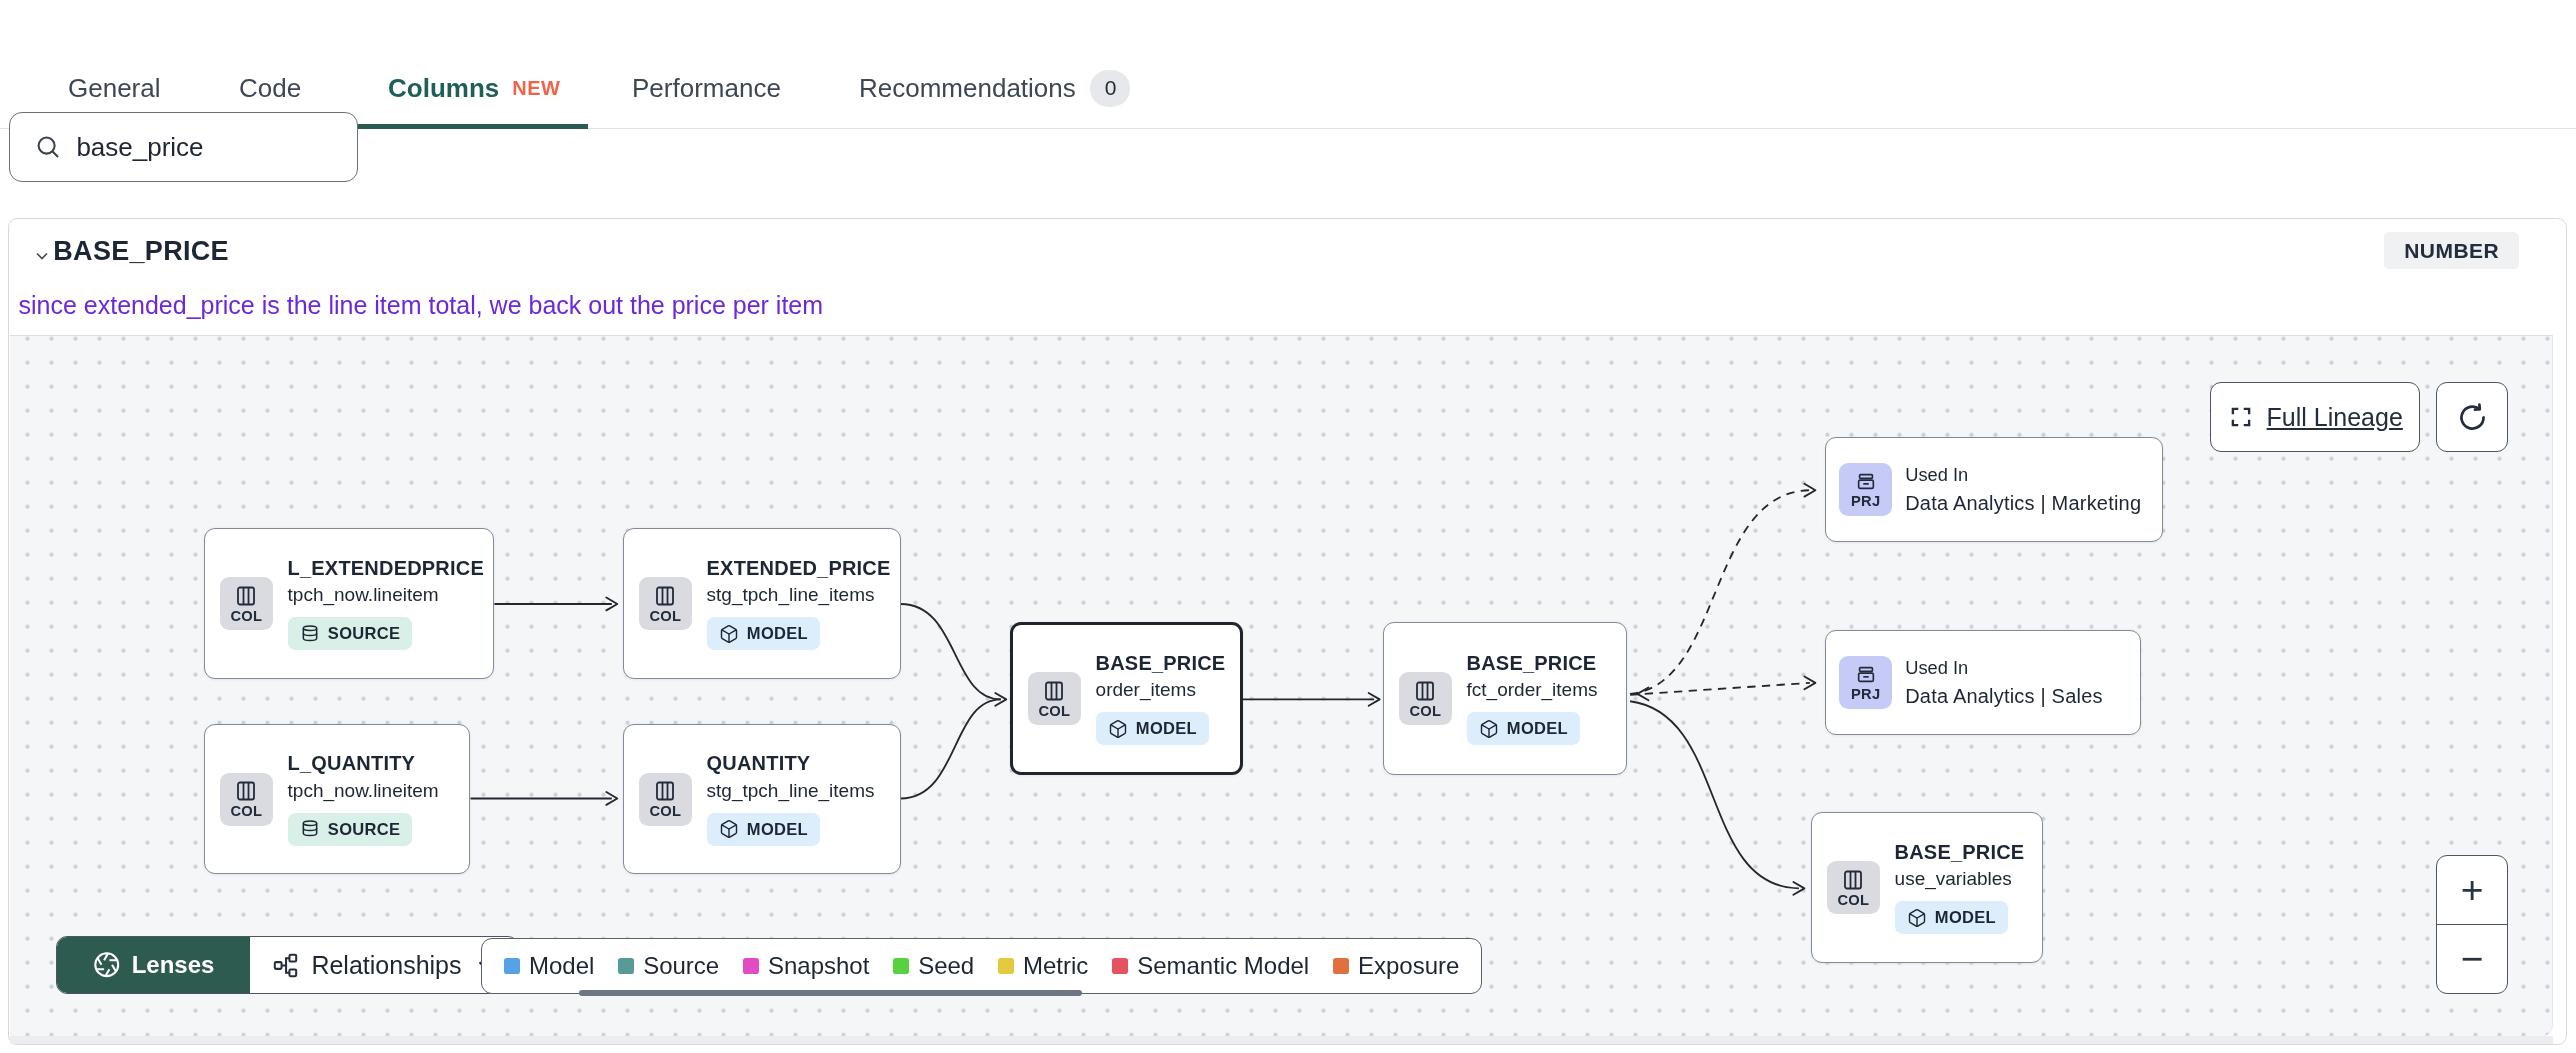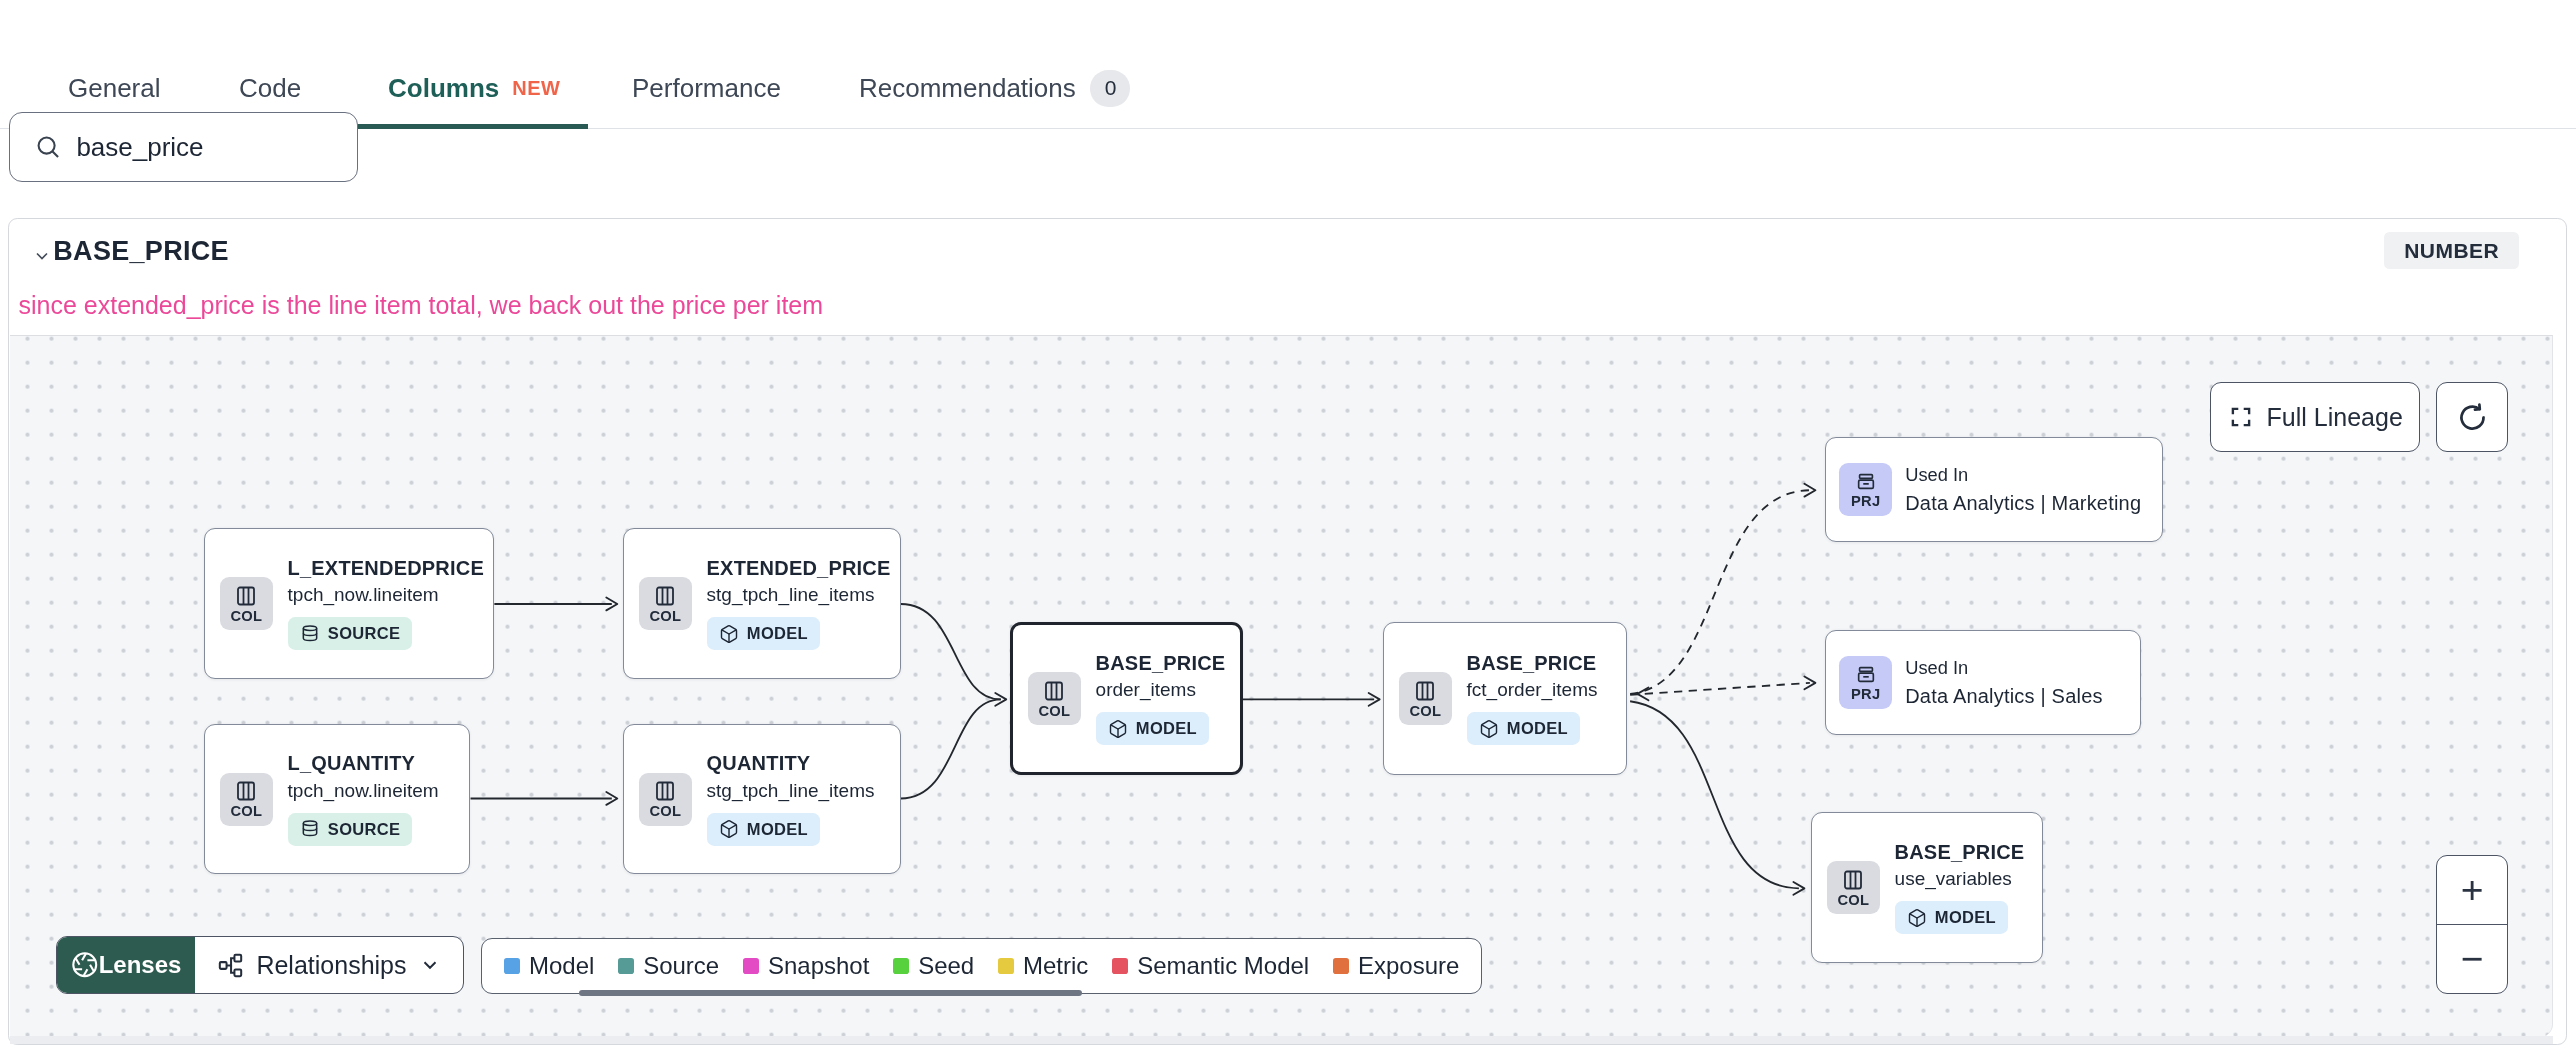--- a/index.html
+++ b/index.html
@@ -22,21 +22,21 @@
 
   
   .searchbox { position:absolute; left:9.2px; top:112px; width:349px; height:70px; border:1.8px solid #69707f; border-radius:13px; background:#fff; display:flex; align-items:center; gap:14.7px; padding:0 18.3px 0 24px; }
   .searchbox input { border:none; outline:none; flex:1; min-width:0; font-size:26px; font-family:inherit; color:#1d2634; background:transparent; }
 
   
   .panel { position:absolute; left:8.3px; top:218px; width:2559px; height:827px; border:0.9px solid #d5d8dd; border-radius:9.2px; background:#fff; }
   .panel-chevron { position:absolute; left:14.7px; top:20px; width:37px; height:33px; background:none; border:none; display:flex; align-items:center; justify-content:center; cursor:pointer; }
   .col-title { position:absolute; left:44px; top:16.5px; font-size:27px; font-weight:700; letter-spacing:0.3px; }
   .dtype { position:absolute; right:47px; top:13px; height:37px; padding:0 20px; background:#eff1f3; border-radius:5.5px; display:flex; align-items:center; font-size:21px; font-weight:600; letter-spacing:0.5px; color:#242d3b; }
-  .col-desc { position:absolute; left:9.2px; top:72px; font-size:25px; color:#ec4899; white-space:nowrap; }
+  .col-desc { position:absolute; left:9.2px; top:72px; font-size:25px; color:#6d28d9; white-space:nowrap; }
 
   
   .canvas {
     position:absolute; left:0.9px; top:116px; width:2543px; height:702px;
     background-color:#f5f6f8;
     background-image:radial-gradient(circle, #cdd1d7 1.8px, transparent 2.3px);
     background-size:24px 24px; background-position:5.5px 14.7px;
     border-top:0.9px solid #dcdee2; border-right:0.9px solid #e2e4e8;
     border-bottom-right-radius:13px; overflow:hidden;
   }
@@ -55,28 +55,28 @@
   .ncontent { display:flex; flex-direction:column; align-items:flex-start; }
   .ntitle { font-size:20px; font-weight:700; white-space:nowrap; letter-spacing:0.2px; }
   .nsub { font-size:19px; margin-top:4.6px; white-space:nowrap; }
   .nbadge { margin-top:11px; display:flex; align-items:center; gap:8.3px; padding:6.4px 12px; border-radius:7.3px; font-size:16.5px; font-weight:700; letter-spacing:0.3px; }
   .nbadge.source { background:#d8f0e7; }
   .nbadge.model { background:#dcedfb; }
   .eyebrow { font-size:18.3px; }
   .node.prj .ntitle { font-size:20px; font-weight:500; margin-top:5.5px; }
 
   
-  .full-lineage { position:absolute; left:2200px; top:46px; width:210px; height:70px; border:1.8px solid #4d5565; border-radius:11px; background:#fff; display:flex; align-items:center; justify-content:center; gap:13px; font-size:25px; color:#242d3b; font-family:inherit; cursor:pointer; }
+  .full-lineage { position:absolute; left:2200px; top:46px; width:210px; height:70px; border:1.8px solid #4d5565; border-radius:11px; background:#fff; display:flex; align-items:center; justify-content:center; gap:13px; font-size:25px; color:#242d3b; font-family:inherit; cursor:pointer;text-decoration:underline; }
   .refresh-btn { position:absolute; left:2426px; top:46px; width:72px; height:70px; border:1.8px solid #4d5565; border-radius:11px; background:#fff; display:flex; align-items:center; justify-content:center; cursor:pointer; }
   .zoomctl { position:absolute; left:2426px; top:519px; width:72px; height:139px; border:1.8px solid #4d5565; border-radius:11px; background:#fff; display:flex; flex-direction:column; overflow:hidden; }
   .zoomctl button { flex:1; border:none; background:none; font-size:39px; font-weight:300; color:#2a3342; font-family:inherit; display:flex; align-items:center; justify-content:center; cursor:pointer; }
   .zoomctl button:first-child { border-bottom:1.8px solid #4d5565; }
 
   .toolbar { position:absolute; left:46px; top:600px; height:58px; display:flex; border:1.8px solid #4d5565; border-radius:11px; overflow:hidden; background:#fff; }
-  .seg-lenses { display:flex; align-items:center; padding:0 14px; background:#2e5b50; color:#fff; font-size:24px; font-weight:600; cursor:pointer; }
+  .seg-lenses { display:flex; align-items:center; gap:11px; padding:0 36px; background:#2e5b50; color:#fff; font-size:24px; font-weight:600; cursor:pointer; }
   .seg-rel { display:flex; align-items:center; gap:12px; padding:0 22px; font-size:25px; color:#1d2634; cursor:pointer; }
 
   .legend { position:absolute; left:471px; top:602px; height:56px; display:flex; align-items:center; gap:24px; padding:0 22px; border:1.8px solid #59616f; border-radius:11px; background:#fff; }
   .lg-item { display:flex; align-items:center; gap:9.2px; font-size:24px; white-space:nowrap; }
   .lg-sw { width:15.6px; height:15.6px; border-radius:2.8px; flex:0 0 auto; }
 
   .hthumb { position:absolute; left:569px; top:654px; width:503px; height:6.4px; border-radius:3.7px; background:#6f7683; }
   .htrack { position:absolute; left:0.9px; top:817px; width:2543px; height:8.3px; background:#ebedf0; }
 </style>
 </head>

